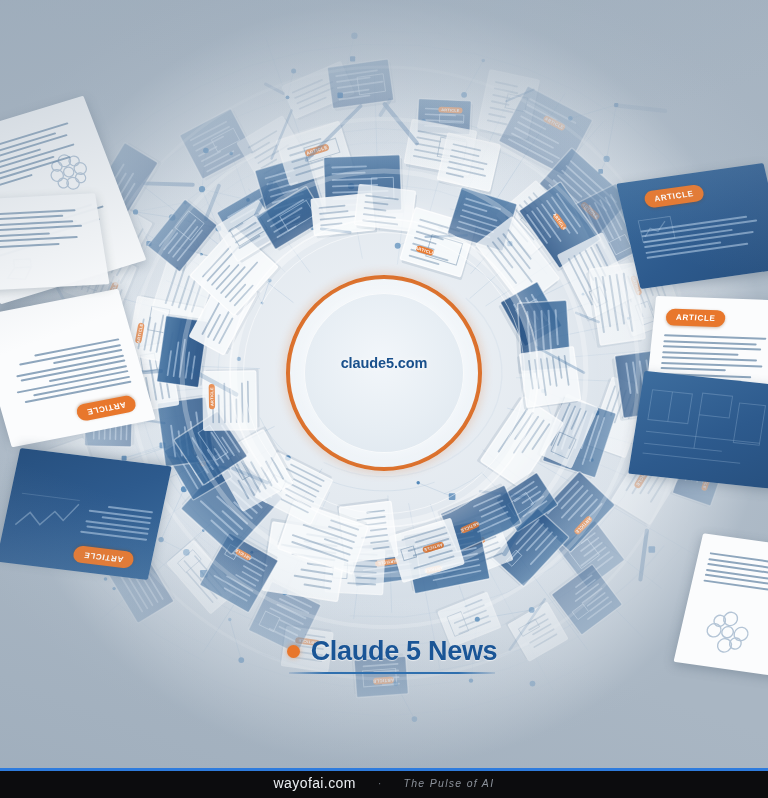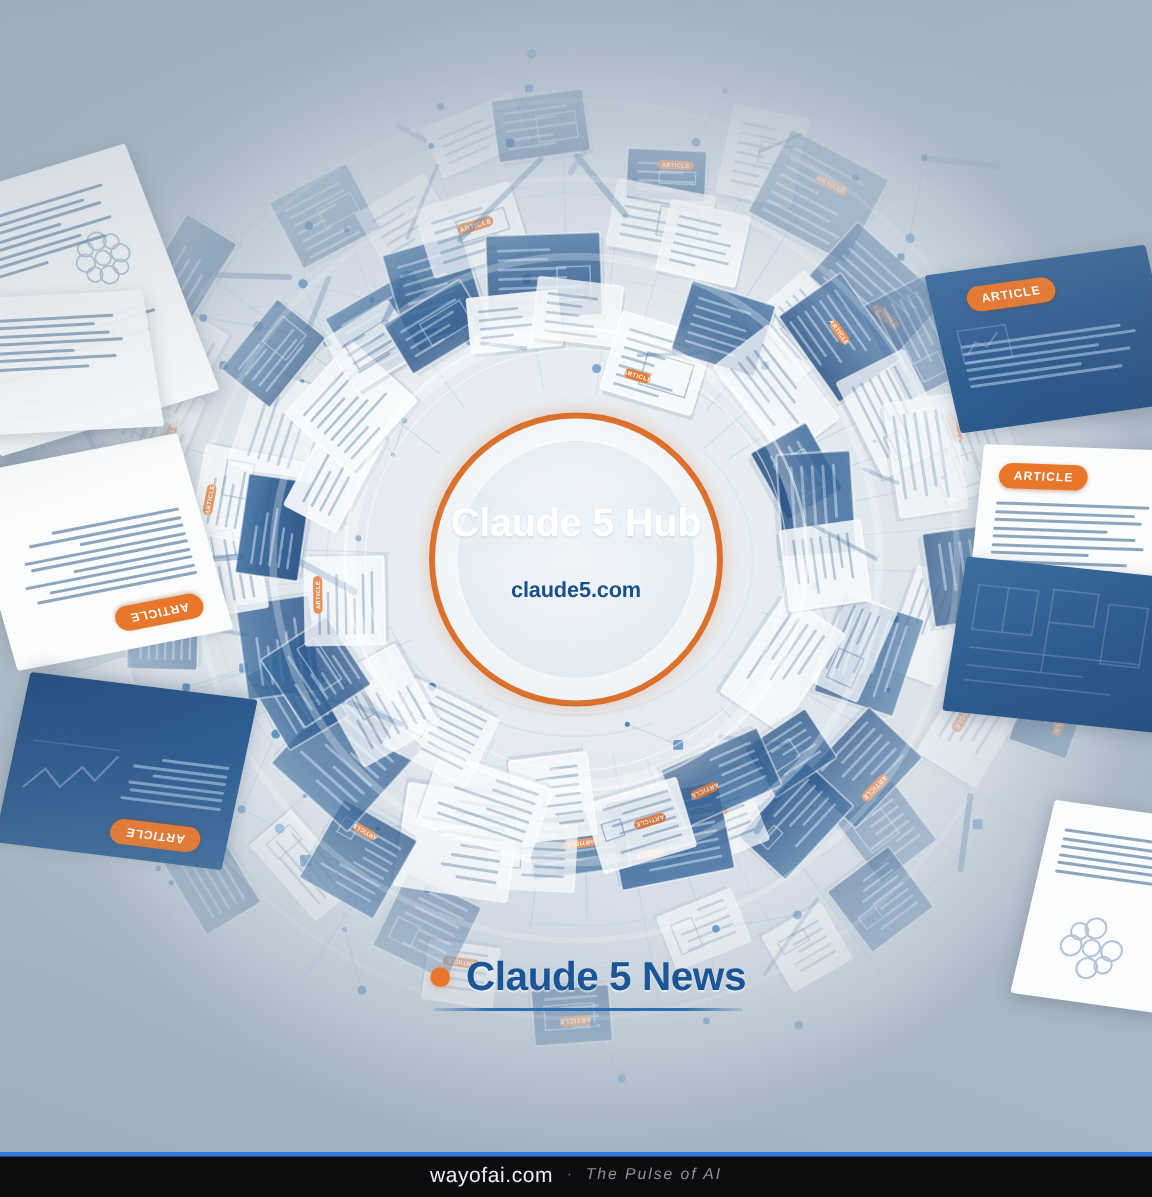--- a/index.html
+++ b/index.html
@@ -122,21 +122,21 @@
     font-size: 16.5px;
     color: #2f6ba6;
     letter-spacing: 1.1px;
     text-shadow: 0 1px 1px rgba(255,255,255,.6);
   }
   
   #footer {
     position: absolute; left: 0; right: 0; bottom: 0; height: 30px;
     background: #0c0c0e;
     display: flex; align-items: center; justify-content: center;
-    gap: 9px;
+    gap: 22px;
   }
   #footer-accent {
     position: absolute; left: 0; right: 0; top: 0; height: 3px;
     background: #2e7bdd;
   }
   #footer-domain {
     font-size: 14px; color: #eceff3; letter-spacing: .4px;
   }
   #footer-sep { font-size: 11px; color: #6a6f77; }
   #footer-tag {
@@ -1595,21 +1595,20 @@
 
   <div id="bg-vignette"></div>
 
   <div id="hub">
     <div class="ring ring-halo-out"></div>
     <div class="ring ring-halo-out2"></div>
     <div class="ring ring-disc"></div>
     <div class="ring ring-orange"></div>
     <div class="ring ring-inner"></div>
     <div id="hub-text">
-      <div id="hub-title">Claude 5 Hub</div>
       <div id="hub-url">claude5.com</div>
     </div>
   </div>
 
   <div id="brand">
     <div id="brand-row">
       <span id="brand-dot"></span>
       <span id="brand-name">Claude 5 News</span>
     </div>
     <div id="brand-rule"></div>

